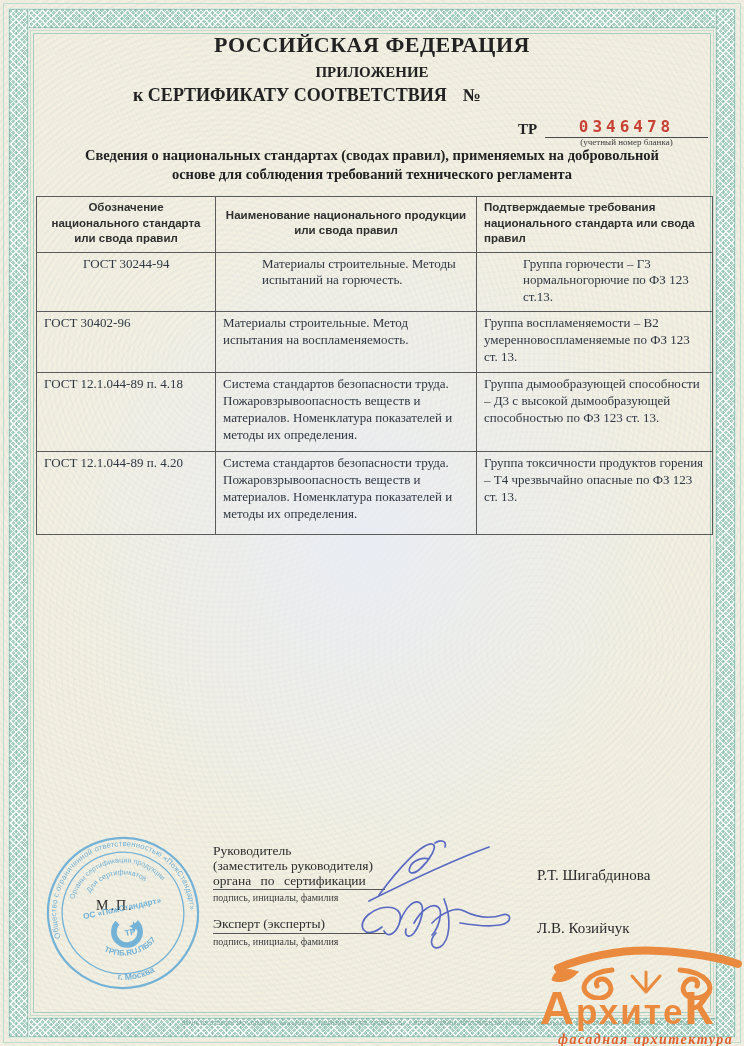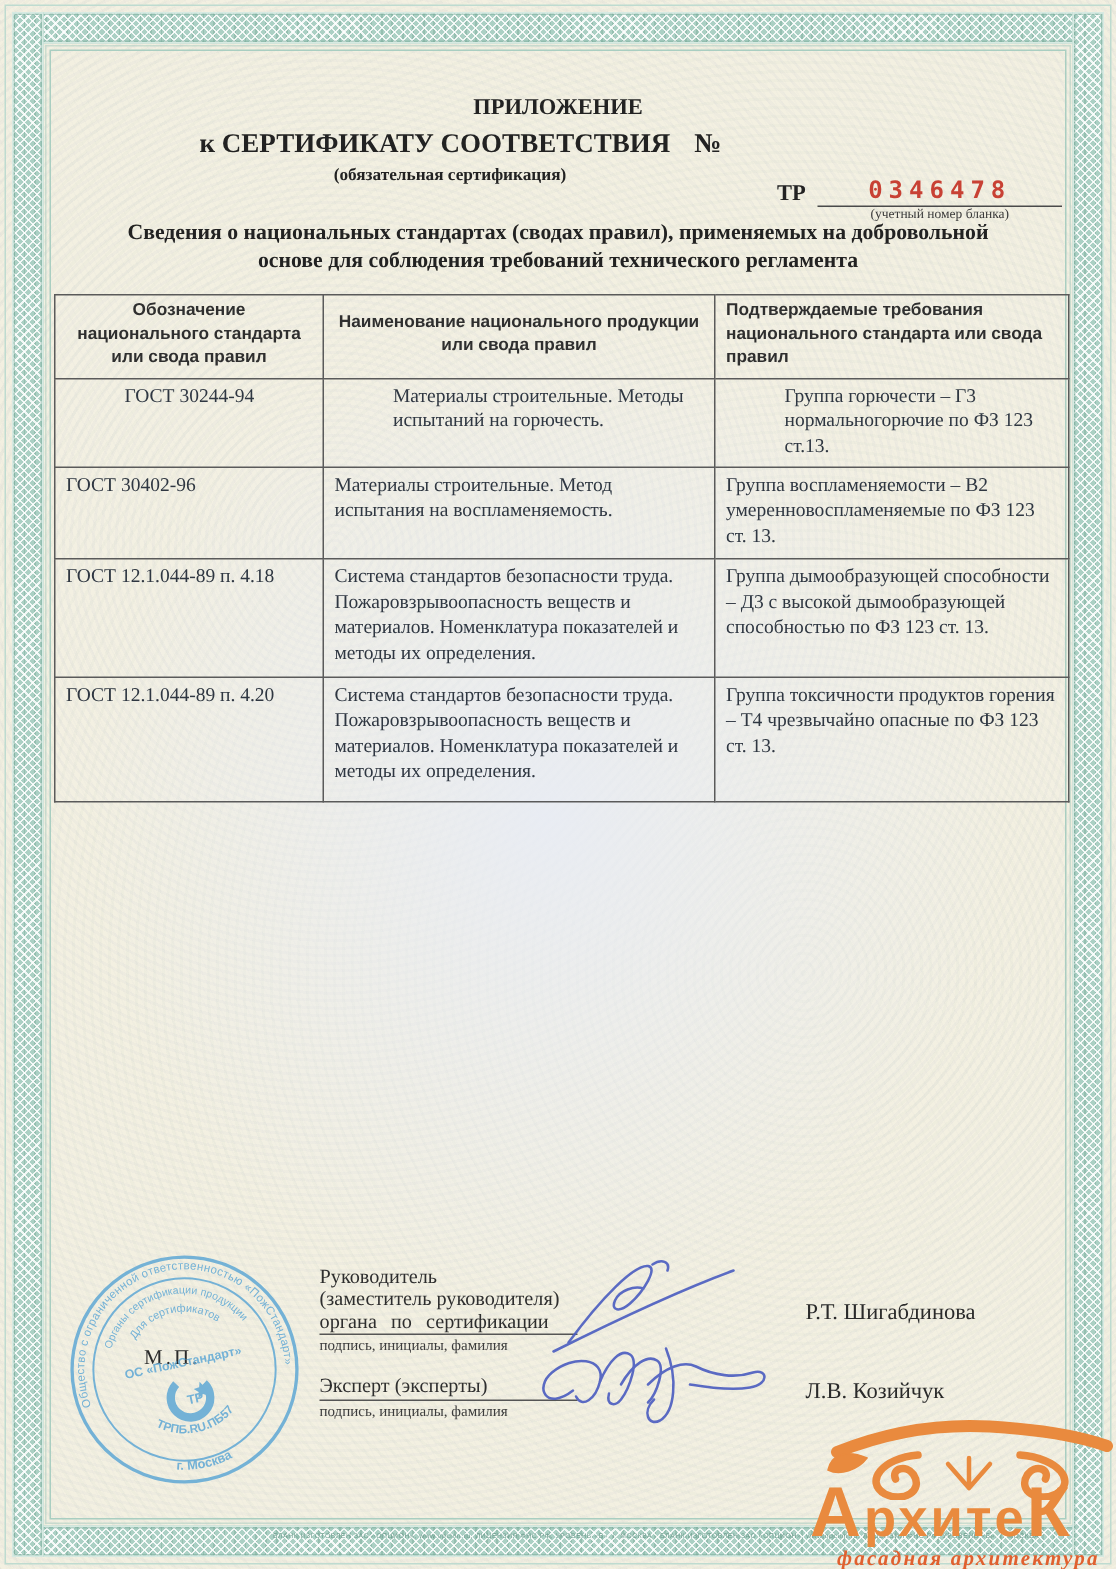--- a/index.html
+++ b/index.html
@@ -76,25 +76,25 @@
 
 <div class="page">
 
   <div class="frame-outer"></div>
   <div class="band band-top"></div>
   <div class="band band-bottom"></div>
   <div class="band band-left"></div>
   <div class="band band-right"></div>
   <div class="frame-inner"></div>
 
+  <div class="t-federation">РОССИЙСКАЯ ФЕДЕРАЦИЯ</div>
   <div class="t-annex">ПРИЛОЖЕНИЕ</div>
   <div class="t-certline">
     <span>к СЕРТИФИКАТУ СООТВЕТСТВИЯ</span><span class="numsign">№</span>
   </div>
-  <div class="t-mandatory">(обязательная сертификация)</div>
   <div class="tr-label">ТР</div>
   <div class="tr-num">0346478</div>
   <div class="tr-note">(учетный номер бланка)</div>
   <div class="t-subtitle">Сведения о национальных стандартах (сводах правил), применяемых на добровольной основе для соблюдения требований технического регламента</div>
 
   <table class="std">
     <colgroup>
         <col class="col1">
         <col class="col2">
         <col class="col3">

